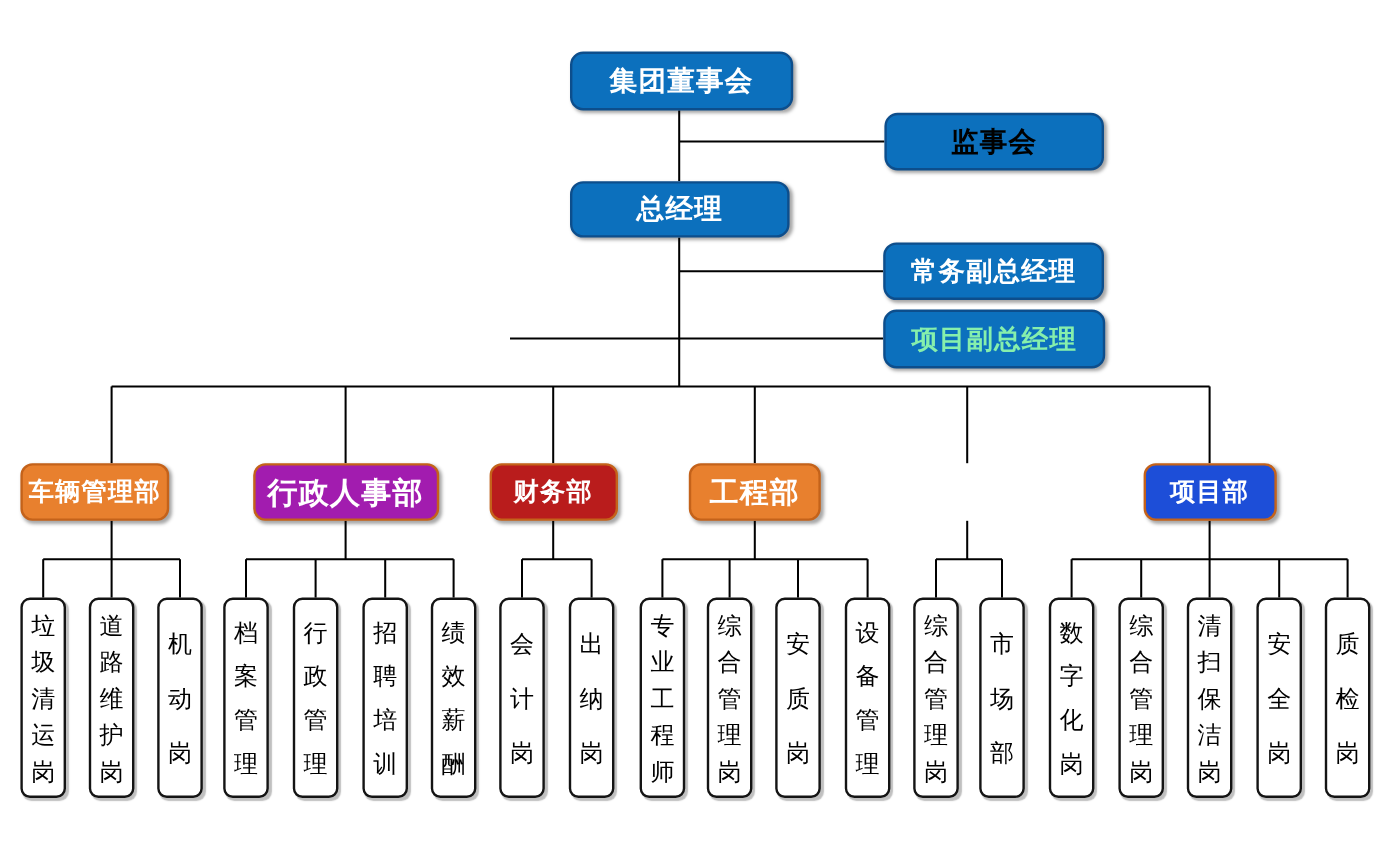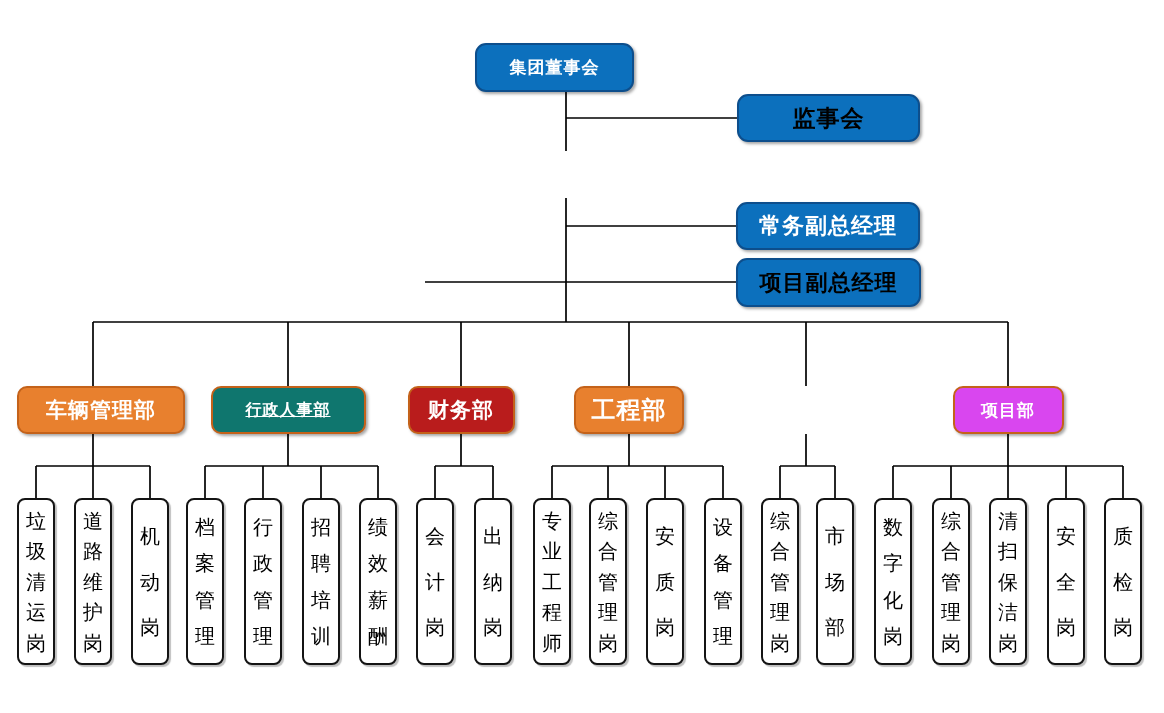--- a/index.html
+++ b/index.html
@@ -80,33 +80,36 @@
       <line x1="835" y1="466" x2="835" y2="498" stroke="#000000" stroke-width="1.7"></line>
       <line x1="1008" y1="322" x2="1008" y2="386" stroke="#000000" stroke-width="1.7"></line>
       <line x1="1008" y1="434" x2="1008" y2="466" stroke="#000000" stroke-width="1.7"></line>
       <line x1="893" y1="466" x2="1123" y2="466" stroke="#000000" stroke-width="1.7"></line>
       <line x1="893" y1="466" x2="893" y2="498" stroke="#000000" stroke-width="1.7"></line>
       <line x1="951" y1="466" x2="951" y2="498" stroke="#000000" stroke-width="1.7"></line>
       <line x1="1008" y1="466" x2="1008" y2="498" stroke="#000000" stroke-width="1.7"></line>
       <line x1="1066" y1="466" x2="1066" y2="498" stroke="#000000" stroke-width="1.7"></line>
       <line x1="1123" y1="466" x2="1123" y2="498" stroke="#000000" stroke-width="1.7"></line>
     </svg>
-<div class="box exec" style="left: 475px; top: 43px; width: 159px; height: 49px; background: rgb(12, 112, 189); border: 2px solid rgb(13, 78, 140); font-size: 17px; color: rgb(255, 255, 255);">
+<div class="box exec" style="left: 475px; top: 43px; width: 186px; height: 49px; background: rgb(12, 112, 189); border: 2px solid rgb(13, 78, 140); font-size: 23px; color: rgb(255, 255, 255);">
       <span>集团董事会</span>
     </div>
     <div class="box exec" style="left: 737px; top: 94px; width: 183px; height: 48px; background: rgb(12, 112, 189); border: 2px solid rgb(13, 78, 140); font-size: 23px; color: #000000;">
       <span>监事会</span>
     </div>
+    <div class="box exec" style="left: 475px; top: 151px; width: 183px; height: 47px; background: rgb(12, 112, 189); border: 2px solid rgb(13, 78, 140); font-size: 23px; color: rgb(255, 255, 255);">
+      <span>总经理</span>
+    </div>
     <div class="box exec" style="left: 736px; top: 202px; width: 184px; height: 48px; background: rgb(12, 112, 189); border: 2px solid rgb(13, 78, 140); font-size: 22px; color: rgb(255, 255, 255); text-align: right;">
       <span>常务副总经理</span>
     </div>
-    <div class="box exec" style="left: 736px; top: 258px; width: 185px; height: 49px; background: rgb(12, 112, 189); border: 2px solid rgb(13, 78, 140); font-size: 22px; color: #000000;">
+    <div class="box exec" style="left: 736px; top: 258px; width: 185px; height: 49px; background: rgb(12, 112, 189); border: 2px solid rgb(13, 78, 140); font-size: 22px; color: #86efac;">
       <span>项目副总经理</span>
     </div>
-    <div class="box dept" style="left: 17px; top: 386px; width: 168px; height: 48px; background: rgb(232, 128, 46); border: 2px solid rgb(196, 98, 26); font-size: 21px; color: rgb(255, 255, 255); border-radius: 10px;">
+    <div class="box dept" style="left: 17px; top: 386px; width: 124px; height: 48px; background: rgb(232, 128, 46); border: 2px solid rgb(196, 98, 26); font-size: 21px; color: rgb(255, 255, 255); border-radius: 10px;">
       <span>车辆管理部</span>
     </div>
     <div class="box post" style="left: 17px; top: 498px; width: 38px; height: 167px; background: rgb(255, 255, 255); border: 2.2px solid rgb(20, 20, 20); color: rgb(0, 0, 0);">
       <span>垃</span>
       <span>圾</span>
       <span>清</span>
       <span>运</span>
       <span>岗</span>
     </div>
     <div class="box post" style="left: 74px; top: 498px; width: 38px; height: 167px; background: rgb(255, 255, 255); border: 2.2px solid rgb(20, 20, 20); color: rgb(0, 0, 0);">
@@ -114,21 +117,21 @@
       <span>路</span>
       <span>维</span>
       <span>护</span>
       <span>岗</span>
     </div>
     <div class="box post" style="left: 131px; top: 498px; width: 38px; height: 167px; background: rgb(255, 255, 255); border: 2.2px solid rgb(20, 20, 20); color: rgb(0, 0, 0);">
       <span>机</span>
       <span>动</span>
       <span>岗</span>
     </div>
-    <div class="box dept" style="left: 210.5px; top: 386px; width: 155px; height: 48px; background: #0f766e; border: 2px solid rgb(196, 98, 26); font-size: 16px; color: rgb(255, 255, 255); border-radius: 10px; text-decoration: underline;">
+    <div class="box dept" style="left: 210.5px; top: 386px; width: 155px; height: 48px; background: #a21caf; border: 2px solid rgb(196, 98, 26); font-size: 25px; color: rgb(255, 255, 255); border-radius: 10px;">
       <span>行政人事部</span>
     </div>
     <div class="box post" style="left: 186px; top: 498px; width: 38px; height: 167px; background: rgb(255, 255, 255); border: 2.2px solid rgb(20, 20, 20); color: rgb(0, 0, 0);">
       <span>档</span>
       <span>案</span>
       <span>管</span>
       <span>理</span>
     </div>
     <div class="box post" style="left: 244px; top: 498px; width: 38px; height: 167px; background: rgb(255, 255, 255); border: 2.2px solid rgb(20, 20, 20); color: rgb(0, 0, 0);">
       <span>行</span>
@@ -194,21 +197,21 @@
       <span>合</span>
       <span>管</span>
       <span>理</span>
       <span>岗</span>
     </div>
     <div class="box post" style="left: 816px; top: 498px; width: 38px; height: 167px; background: rgb(255, 255, 255); border: 2.2px solid rgb(20, 20, 20); color: rgb(0, 0, 0);">
       <span>市</span>
       <span>场</span>
       <span>部</span>
     </div>
-    <div class="box dept" style="left: 952.5px; top: 386px; width: 111px; height: 48px; background: #d946ef; border: 2px solid rgb(196, 98, 26); font-size: 17px; color: rgb(255, 255, 255); border-radius: 10px; text-align: center;">
+    <div class="box dept" style="left: 952.5px; top: 386px; width: 111px; height: 48px; background: #1d4ed8; border: 2px solid rgb(196, 98, 26); font-size: 21px; color: rgb(255, 255, 255); border-radius: 10px; text-align: center;">
       <span>项目部</span>
     </div>
     <div class="box post" style="left: 874px; top: 498px; width: 38px; height: 167px; background: rgb(255, 255, 255); border: 2.2px solid rgb(20, 20, 20); color: rgb(0, 0, 0);">
       <span>数</span>
       <span>字</span>
       <span>化</span>
       <span>岗</span>
     </div>
     <div class="box post" style="left: 932px; top: 498px; width: 38px; height: 167px; background: rgb(255, 255, 255); border: 2.2px solid rgb(20, 20, 20); color: rgb(0, 0, 0);">
       <span>综</span>

